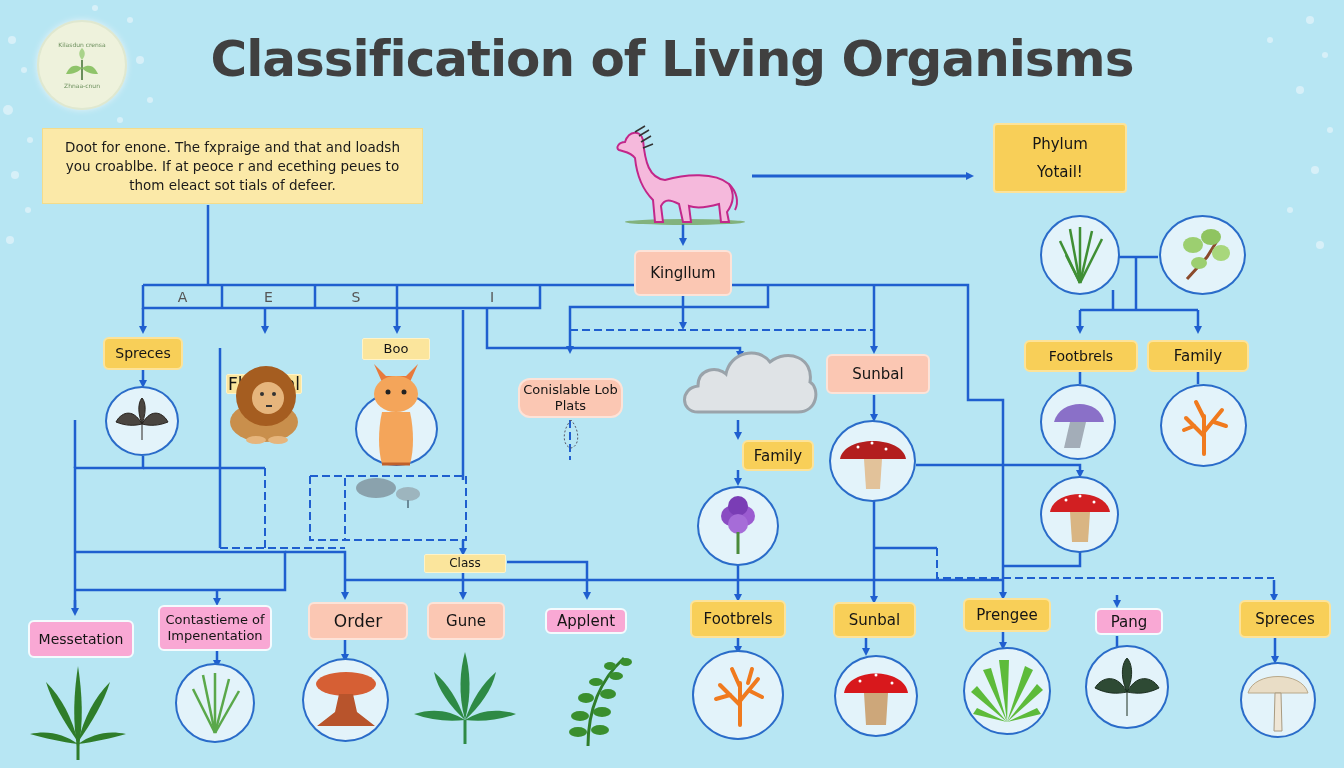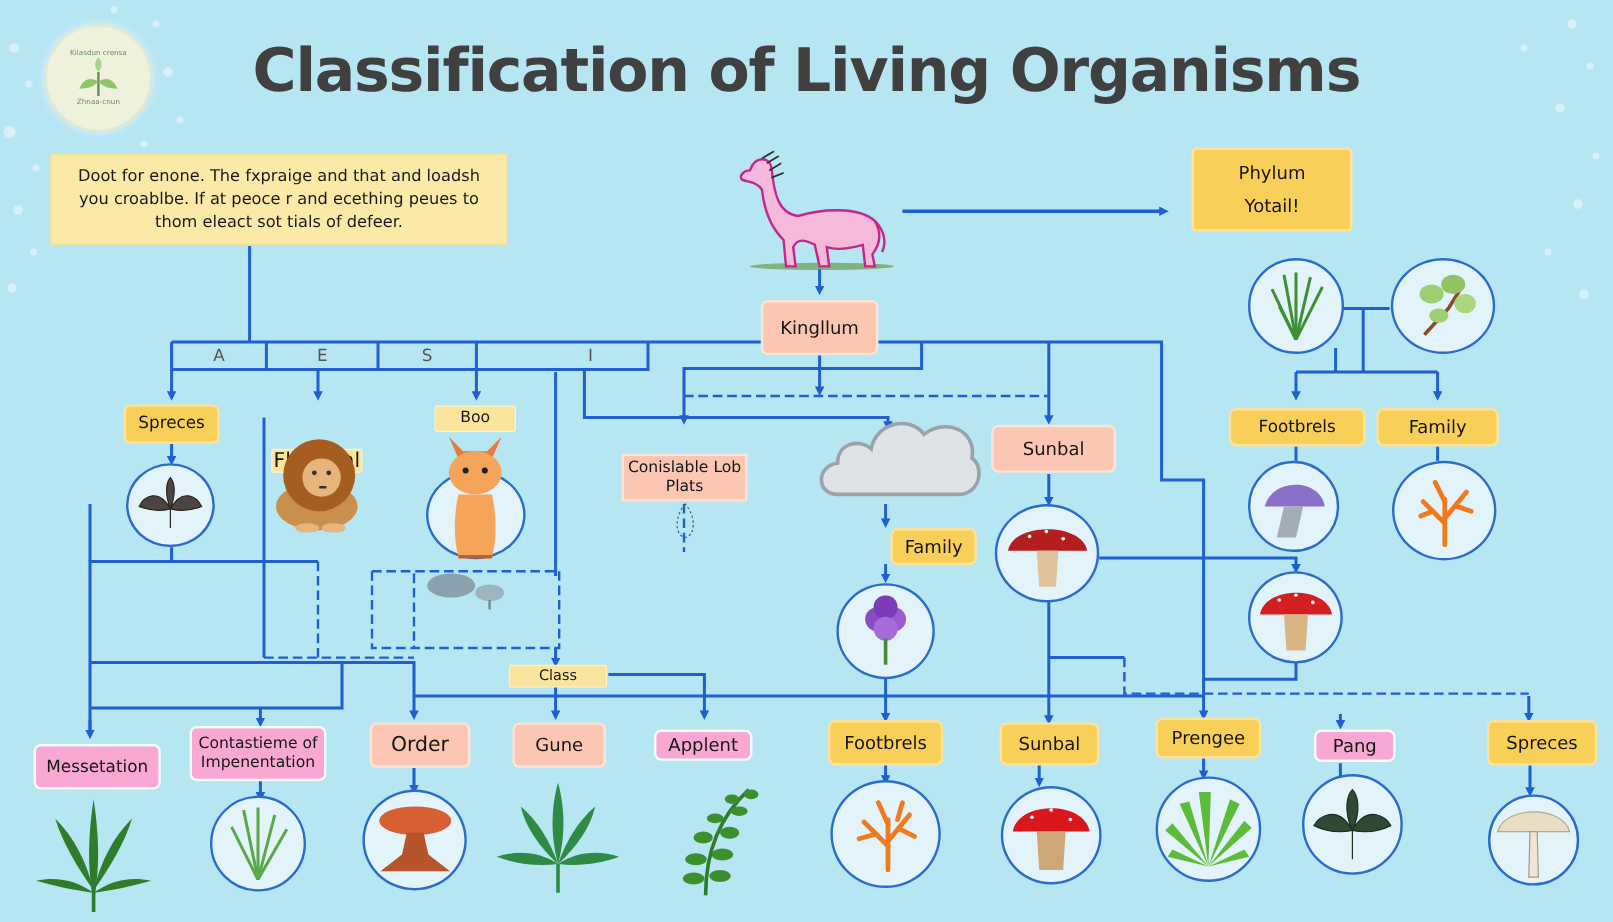--- a/index.html
+++ b/index.html
@@ -167,21 +167,21 @@
 <div class="lbl yellow" style="left:993px;top:123px;width:134px;height:70px;flex-direction:column;border-radius:4px;font-size:15px;">
   <span>Phylum</span>
   <span style="margin-top:10px;">Yotail!</span>
 </div>
 
 <div class="lbl salmon" style="left:634px;top:250px;width:98px;height:46px;">Kingllum</div>
 
 <div class="lbl yellow" style="left:103px;top:337px;width:80px;height:33px;font-size:14px;">Spreces</div>
 <div class="lbl paley" style="left:226px;top:338px;width:76px;height:20px;font-size:17px;margin-top:36px;">Flagimal</div>
 <div class="lbl paley" style="left:362px;top:338px;width:68px;height:22px;font-size:13px;">Boo</div>
-<div class="lbl salmon" style="left:518px;top:378px;width:105px;height:40px;font-size:13px;border-radius:0;">Conislable Lob Plats</div>
+<div class="lbl salmon" style="left:518px;top:378px;width:105px;height:40px;font-size:13px;border-radius:12px;">Conislable Lob Plats</div>
 <div class="lbl salmon" style="left:826px;top:354px;width:104px;height:40px;">Sunbal</div>
 <div class="lbl yellow" style="left:702px;top:440px;width:72px;height:31px;margin-left:40px;">Family</div>
 <div class="lbl yellow" style="left:1024px;top:340px;width:114px;height:32px;font-size:14px;">Footbrels</div>
 <div class="lbl yellow" style="left:1147px;top:340px;width:102px;height:32px;">Family</div>
 <div class="lbl paley" style="left:424px;top:554px;width:82px;height:19px;font-size:12px;">Class</div>
 
 <div class="circ" style="left:105px;top:386px;width:74px;height:70px;">
   <svg width="56" height="50" viewBox="0 0 56 50">
     <path d="M28 44 L28 28 M28 28 C18 10 6 18 2 26 C12 30 20 30 28 28Z M28 28 C38 10 50 18 54 26 C44 30 36 30 28 28Z M28 28 C22 12 26 4 28 2 C30 4 34 12 28 28Z" fill="#4a4540" stroke="#2a2520" stroke-width="1"></path>
   </svg>
@@ -289,21 +289,21 @@
     <path d="M2 26 C6 2 58 2 62 26Z" fill="#d21f22"></path>
     <path d="M22 26 H42 L40 56 H24Z" fill="#d9b583"></path>
     <circle cx="18" cy="14" r="1.5" fill="#fff"></circle>
       <circle cx="32" cy="10" r="1.5" fill="#fff"></circle>
       <circle cx="46" cy="16" r="1.5" fill="#fff"></circle>
   </svg>
 </div>
 
 <div class="lbl pale" style="left:28px;top:620px;width:106px;height:38px;font-size:14px;">Messetation</div>
 <div class="lbl pale" style="left:158px;top:605px;width:114px;height:46px;font-size:13px;">Contastieme of Impenentation</div>
-<div class="lbl salmon" style="left:308px;top:602px;width:84px;height:38px;font-size:17px;">Order</div>
+<div class="lbl salmon" style="left:308px;top:602px;width:100px;height:38px;font-size:17px;">Order</div>
 <div class="lbl salmon" style="left:427px;top:602px;width:78px;height:38px;">Gune</div>
 <div class="lbl pale" style="left:545px;top:608px;width:82px;height:26px;">Applent</div>
 <div class="lbl yellow" style="left:690px;top:600px;width:96px;height:38px;">Footbrels</div>
 <div class="lbl yellow" style="left:833px;top:602px;width:83px;height:36px;">Sunbal</div>
 <div class="lbl yellow" style="left:963px;top:598px;width:88px;height:34px;">Prengee</div>
 <div class="lbl pale" style="left:1095px;top:608px;width:68px;height:27px;">Pang</div>
 <div class="lbl yellow" style="left:1225px;top:600px;width:92px;height:38px;margin-left:14px;">Spreces</div>
 
 <div class="free" style="left:28px;top:662px;width:100px;height:98px;">
   <svg width="100" height="98" viewBox="0 0 100 98">

